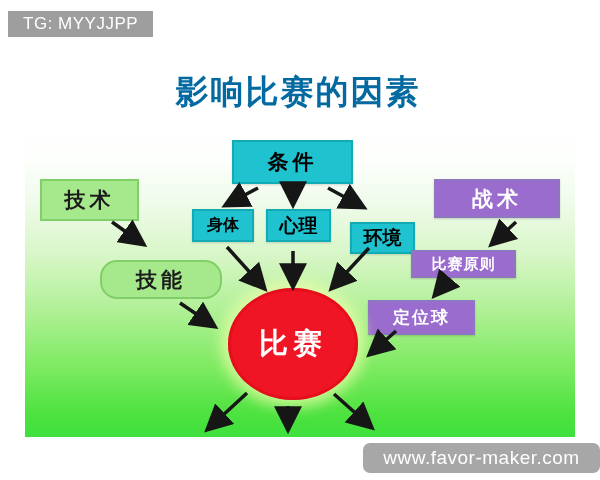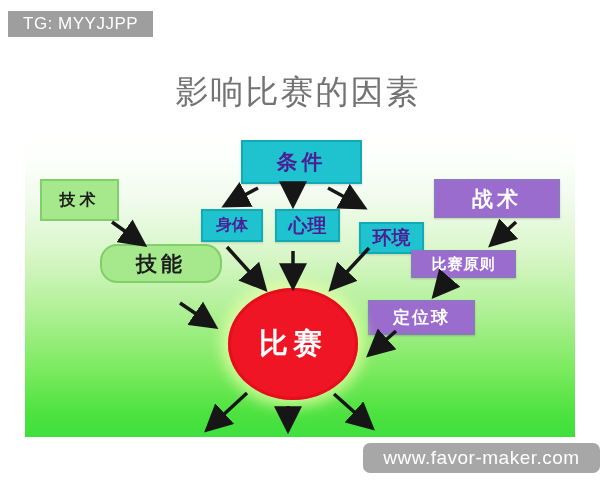--- a/index.html
+++ b/index.html
@@ -21,51 +21,50 @@
 
   .tg-badge{
     position:absolute;left:8px;top:11px;
     background:#9e9e9e;color:#ffffff;
     font-size:17px;line-height:26px;padding:0 15px;
     letter-spacing:0.5px;
   }
 
   .slide-title{
     position:absolute;left:0;top:70px;width:596px;
-    text-align:center;color:#737373;
-    font-size:33px;font-weight:normal;letter-spacing:2px;
+    text-align:center;color:#0369a1;
+    font-size:33px;font-weight:bold;letter-spacing:2px;
   }
 
   .node{
     position:absolute;display:flex;align-items:center;justify-content:center;
     font-weight:bold;box-sizing:border-box;text-align:center;
   }
   .node.cyan{
-    background:var(--cyan,#1ec3cf);color:#4c1d95;
+    background:var(--cyan,#1ec3cf);color:#000000;
     border:2px solid rgba(10,150,160,0.55);
     box-shadow:0 1px 2px rgba(0,0,0,0.15);
-    margin-left:9px;
   }
   .node.green{
     background:var(--green,#a6e98c);color:#1c1c1c;
     border:2px solid rgba(120,200,95,0.8);
   }
   .node.purple{
     background:var(--purple,#9a6cce);color:#ffffff;
     border:2px solid rgba(140,120,190,0.85);
     box-shadow:0 1px 2px rgba(0,0,0,0.18);
   }
 
   .n-tiaojian {left:232px;top:140px;width:121px;height:44px;font-size:21px;letter-spacing:4px;}
-  .n-jishu    {left:40px; top:179px;width:79px; height:42px;font-size:16px;letter-spacing:4px;}
+  .n-jishu    {left:40px; top:179px;width:99px; height:42px;font-size:21px;letter-spacing:4px;}
   .n-zhanshu  {left:434px;top:179px;width:126px;height:39px;font-size:21px;letter-spacing:4px;}
   .n-shenti   {left:192px;top:209px;width:62px; height:33px;font-size:16px;}
   .n-xinli    {left:266px;top:209px;width:65px; height:33px;font-size:19px;}
   .n-huanjing {left:350px;top:222px;width:65px; height:32px;font-size:19px;}
-  .n-jineng   {left:100px;top:244px;width:122px;height:39px;font-size:21px;letter-spacing:4px;border-radius:17px;}
+  .n-jineng   {left:100px;top:260px;width:122px;height:39px;font-size:21px;letter-spacing:4px;border-radius:17px;}
   .n-yuanze   {left:411px;top:250px;width:105px;height:28px;font-size:15px;letter-spacing:1px;}
   .n-dingwei  {left:368px;top:300px;width:107px;height:35px;font-size:17px;letter-spacing:2px;}
 
   .match-circle{
     position:absolute;left:228px;top:288px;width:130px;height:112px;
     background:var(--red,#ef1525);border-radius:50%;
     display:flex;align-items:center;justify-content:center;
     color:#ffffff;font-size:29px;font-weight:bold;letter-spacing:5px;
     box-shadow:0 0 14px 7px rgba(236,255,170,0.75), inset 0 0 0 3px rgba(220,10,25,0.6);
   }

